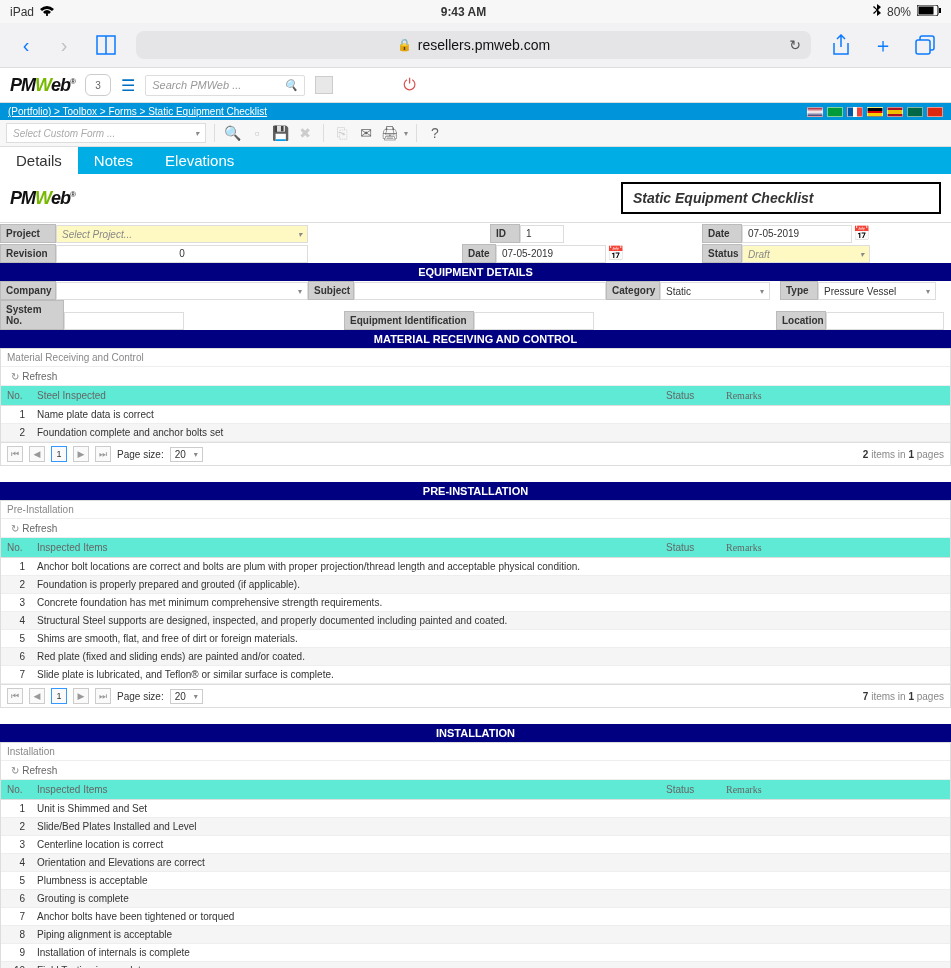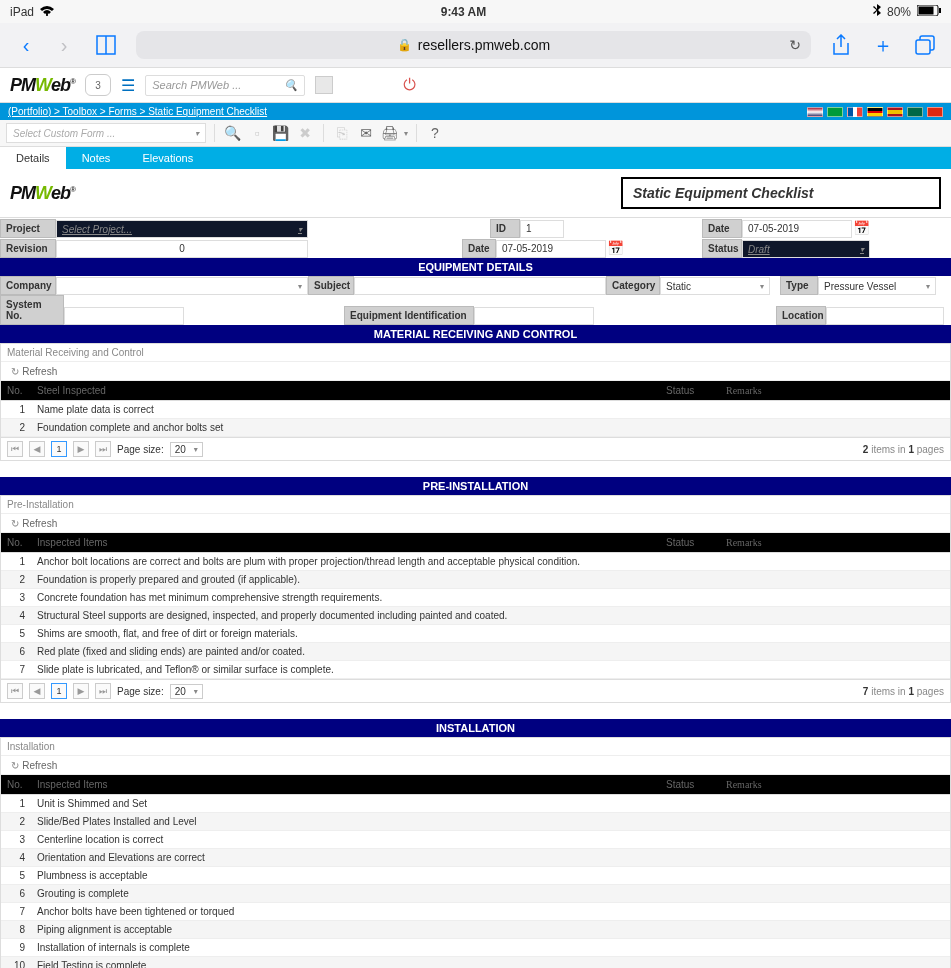--- a/index.html
+++ b/index.html
@@ -40,47 +40,47 @@
 
 
 .toolbar-row { display: flex; align-items: center; gap: 4px; background: #f7f7f7; border-bottom: 1px solid #ddd; padding: 3px 6px; }
 .custom-form-sel { border: 1px solid #ddd; background: #fff; width: 200px; height: 20px; padding: 2px 6px; font-style: italic; color: #aaa; font-size: 10px; display: flex; justify-content: space-between; align-items: center; }
 .vr { width: 1px; height: 18px; background: #ddd; margin: 0 4px; }
 .tb-icon { width: 20px; height: 20px; display: flex; align-items: center; justify-content: center; color: #666; font-size: 14px; cursor: pointer; }
 .tb-icon.dim { color: #ccc; }
 
 
 .tab-strip { background: #00aee5; display: flex; }
-.tab { padding: 5px 16px; color: #fff; font-size: 11px; cursor: pointer; }
+.tab { padding: 5px 16px; color: #fff; font-size: 15px; cursor: pointer; }
 .tab.active { background: #fff; color: #333; }
 
 
 .content-head { display: flex; justify-content: space-between; align-items: center; padding: 8px 10px; }
 .content-title-box { border: 2px solid #000; padding: 6px 10px; width: 320px; font-weight: 700; font-size: 14px; font-style: italic; }
 
 
 .form-div { border-top: 1px solid #ddd; }
 .form-row { display: flex; align-items: flex-end; padding: 0; }
 .flabel { background: #d0d0d0; padding: 3px 5px; font-weight: 700; font-size: 10px; border: 1px solid #bbb; }
 .finput { border: 1px solid #ddd; background: #fff; height: 18px; padding: 2px 5px; font-size: 10px; }
 .finput.sel { display: flex; justify-content: space-between; align-items: center; }
-.finput.ro { background: #0f172a; color: #888; font-style: italic; text-decoration: underline; }
+.finput.ro { background: #fef9c3; color: #888; font-style: italic; }
 
 
 .section-banner { background: #000080; color: #fff; font-weight: 700; text-align: center; padding: 3px; font-size: 11px; }
 
 
 .subgrid { border: 1px solid #ddd; margin: 0; }
 .subgrid-title { color: #888; font-size: 10px; padding: 3px 6px; border-bottom: 1px solid #eee; }
 .refresh-row { padding: 3px 10px; border-bottom: 1px solid #eee; }
 .refresh-btn { color: #666; font-size: 10px; cursor: pointer; }
 .refresh-btn::before { content: "↻ "; color: #888; }
 
 table.dt { width: 100%; border-collapse: collapse; font-size: 10px; }
-table.dt th { text-align: left; padding: 4px 6px; background: #000000; border-bottom: 1px solid #ddd; color: #666; font-weight: 400; }
+table.dt th { text-align: left; padding: 4px 6px; background: #5eead4; border-bottom: 1px solid #ddd; color: #666; font-weight: 400; }
 table.dt td { padding: 3px 6px; border-bottom: 1px solid #eee; }
 table.dt tr:nth-child(even) td { background: #f5f5f5; }
 .col-no { width: 30px; text-align: right; padding-right: 10px; }
 .col-status { width: 60px; }
 .col-remarks { width: 230px; font-family: Liberation Serif, serif; }
 
 
 .pager { display: flex; align-items: center; justify-content: space-between; padding: 3px 6px; border-top: 1px solid #ddd; font-size: 10px; }
 .pager-left { display: flex; align-items: center; gap: 6px; }
 .pbtn { width: 16px; height: 16px; border: 1px solid #ccc; display: flex; align-items: center; justify-content: center; font-size: 9px; color: #999; background: #fafafa; cursor: pointer; }

